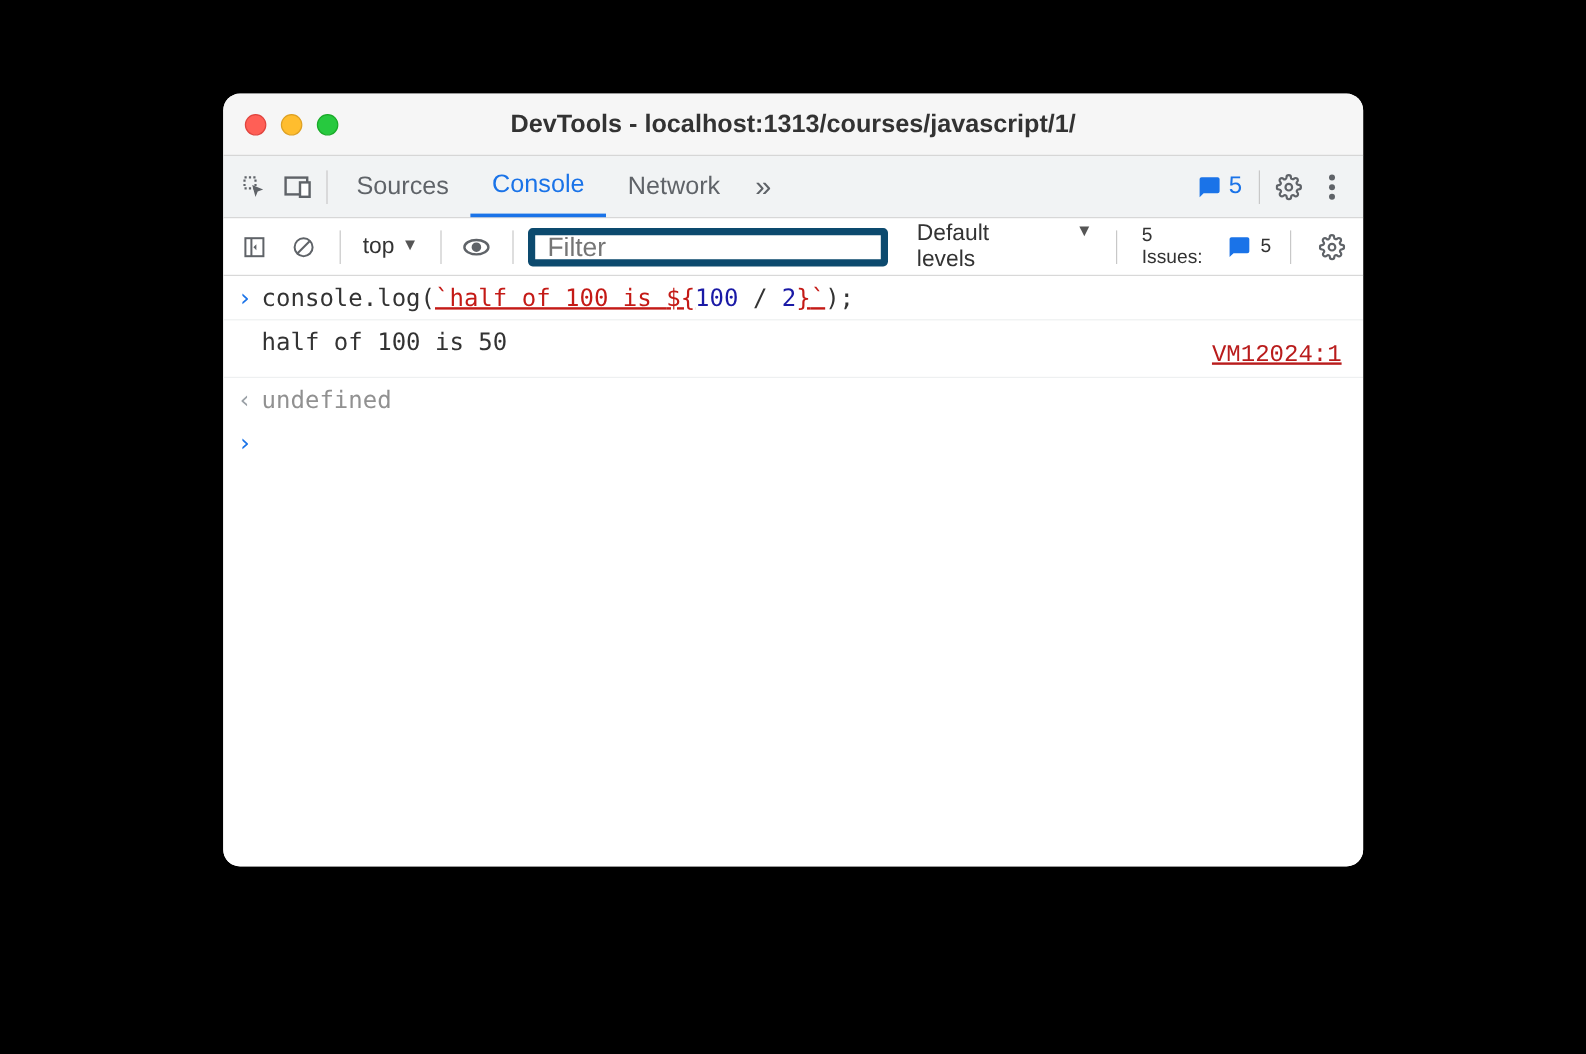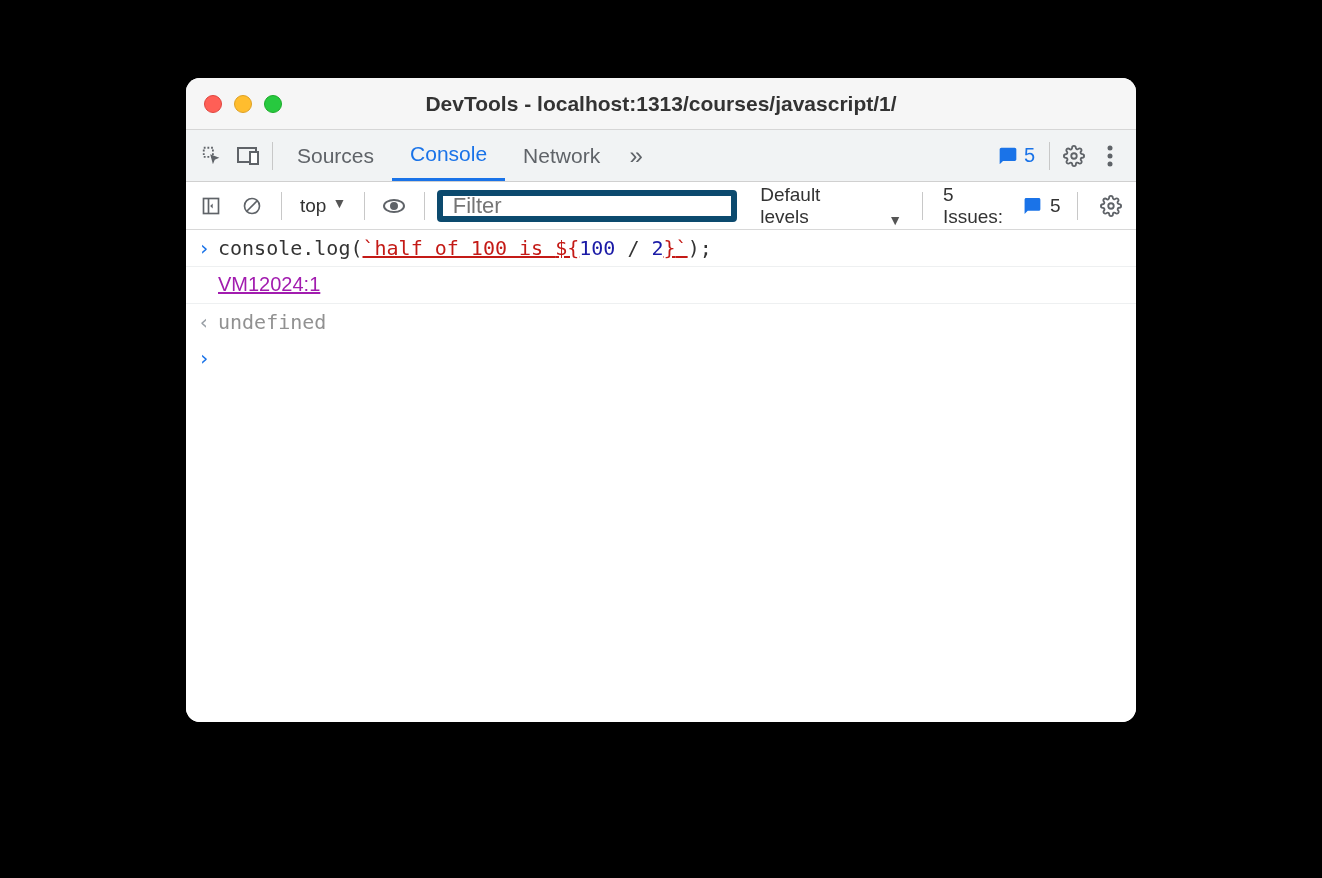--- a/index.html
+++ b/index.html
@@ -71,41 +71,41 @@
   }
   .select-ctx { font-size:19px; color:#333; display:flex; align-items:flex-start; gap:6px; cursor:pointer; padding:0 6px;}
   .filter-input {
     height: 32px; width: 300px;
     border: 6px solid #0c4a6e;
     border-radius: 4px;
     padding: 0 10px;
     font-size: 22px;
     color:#7f1d1d;
   }
-  .levels { font-size:19px; color:#333; display:flex; align-items:flex-end; gap:20px; cursor:pointer; }
-  .issues-txt { font-size:19px; color:#333; display:flex; align-items:center; gap:8px; cursor:pointer; }
+  .levels { font-size:19px; color:#333; display:flex; align-items:flex-start; gap:20px; cursor:pointer; }
+  .issues-txt { font-size:16px; color:#333; display:flex; align-items:center; gap:8px; cursor:pointer; }
 
   .console-body {
     flex:1;
     background:#fff;
     font-family: Menlo, Consolas, monospace;
     font-size: 20px;
     overflow:auto;
   }
   .row { display:flex; align-items:flex-start; padding: 6px 12px; border-bottom: 1px solid #eef0f1; }
   .row.noborder { border-bottom:none; }
   .gutter { width: 20px; flex-shrink:0; font-family: monospace; }
   .gutter.in { color:#1a73e8; }
   .gutter.out { color:#9aa0a6; }
   .code { flex:1; white-space:pre; }
   .tk-plain { color:#333; }
   .tk-str   { color:#c41a16;text-decoration:underline; }
   .tk-num   { color:#1a1aa6; }
   .tk-grey  { color:#919191; }
-  .src-link { color:#a21caf; text-decoration: underline; font-family: Liberation Sans, sans-serif; cursor:pointer; padding-right:6px;}
+  .src-link { color:#b91c1c; text-decoration: underline; font-family: Liberation Mono, monospace; cursor:pointer; padding-right:6px;margin-top:12px;}
   .prompt-row { display:flex; align-items:center; padding: 6px 12px; }
   .caret-down { font-size: 14px; color:#555; }
 </style>
 </head>
 <body>
 
 <div class="window">
 
   <div class="titlebar">
     <div class="traffic">
@@ -209,20 +209,21 @@
 
   <div class="console-body">
 
     <div class="row">
       <div class="gutter in">›</div>
       <div class="code"><span class="tk-plain">console.log(</span><span class="tk-str">`half of 100 is </span><span class="tk-str">${</span><span class="tk-num">100</span><span class="tk-plain"> / </span><span class="tk-num">2</span><span class="tk-str">}</span><span class="tk-str">`</span><span class="tk-plain">);</span></div>
     </div>
 
     <div class="row">
       <div class="gutter">&nbsp;</div>
+      <div class="code tk-plain">half of 100 is 50</div>
       <div class="src-link">VM12024:1</div>
     </div>
 
     <div class="row noborder">
       <div class="gutter out">‹</div>
       <div class="code tk-grey">undefined</div>
     </div>
 
     <div class="prompt-row">
       <div class="gutter in">›</div>

